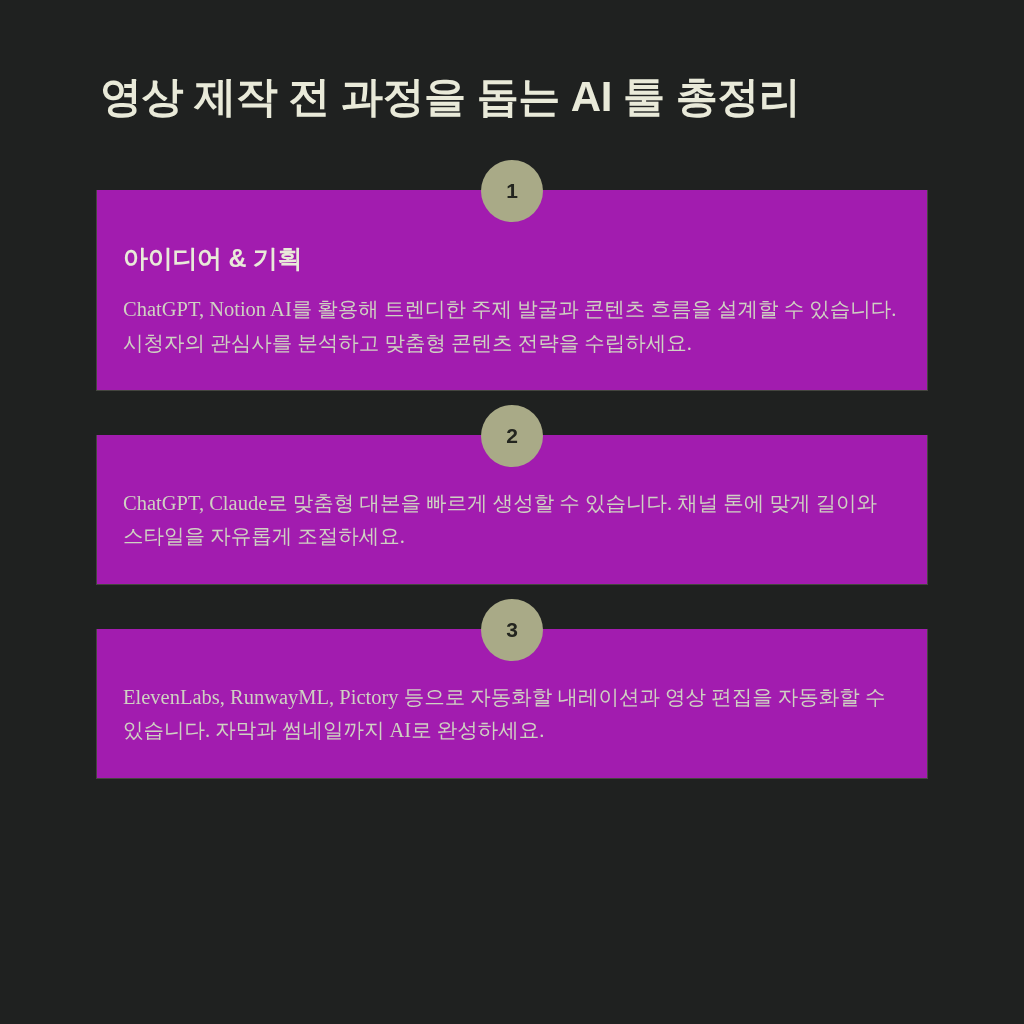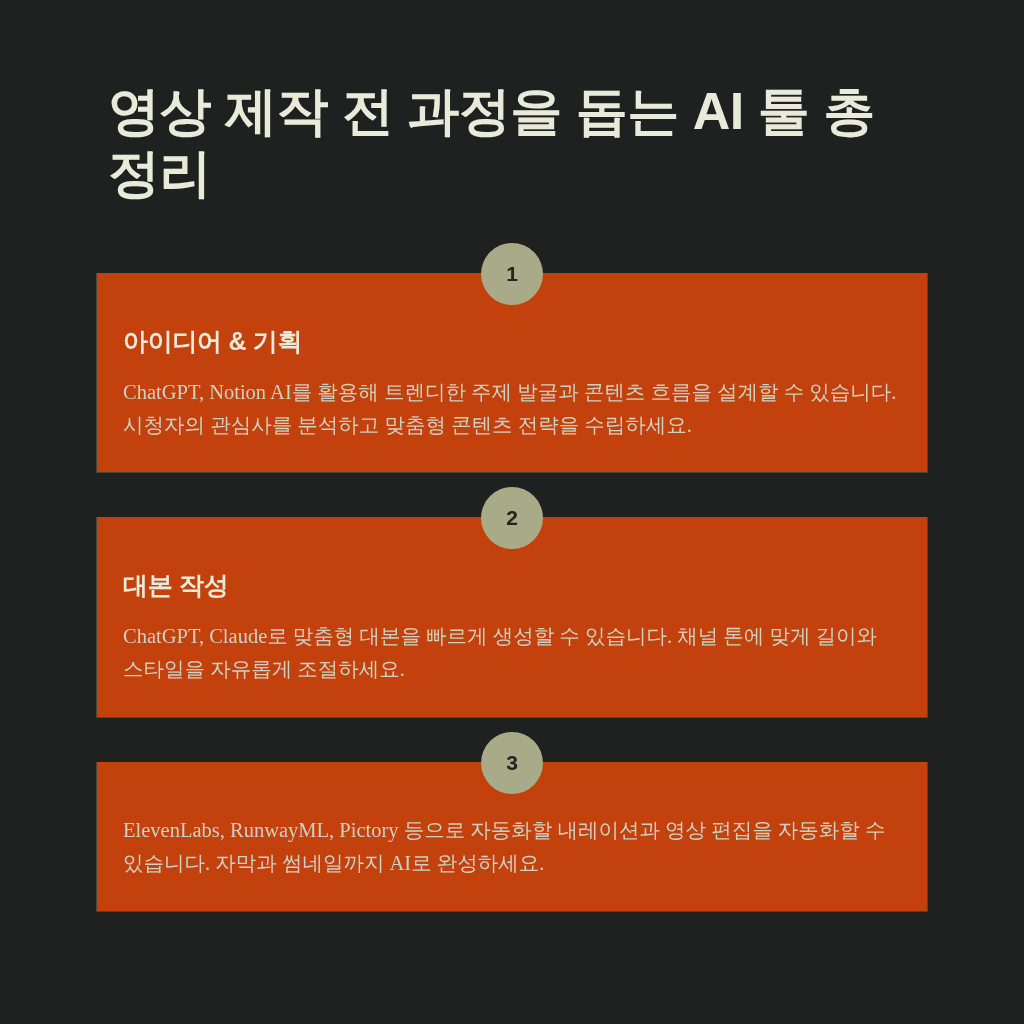--- a/index.html
+++ b/index.html
@@ -16,25 +16,25 @@
   .page {
     position: relative;
     width: 1024px;
     height: 1024px;
     box-sizing: border-box;
     padding: 0 96px;
   }
   .page-title {
     font-family: "Liberation Sans", sans-serif;
     font-weight: bold;
-    font-size: 52px;
+    font-size: 42px;
     line-height: 1.2;
     color: #e9ead9;
     letter-spacing: -0.5px;
-    margin: 12px;
+    margin: 4px;
     padding-top: 68px;
   }
 
   .cards {
     margin-top: 68px;
   }
 
   .card-wrap {
     position: relative;
     margin-bottom: 44px;
@@ -70,21 +70,21 @@
     align-items: center;
     justify-content: center;
     z-index: 3;
     font-family: "Liberation Sans", sans-serif;
   }
 
   .card {
     position: relative;
     border: 1px solid #44463f;
     border-top: none;
-    background: #c2410c;
+    background: #a21caf;
     box-sizing: border-box;
     padding: 52px 26px 30px 26px;
     min-height: 150px;
   }
 
   .card-title {
     font-size: 25px;
     font-weight: bold;
     color: #e9ead9;
     margin: 0 0 18px 0;
@@ -115,21 +115,20 @@
       <div class="card">
         <h2 class="card-title">아이디어 &amp; 기획</h2>
         <p class="card-body">ChatGPT, Notion AI를 활용해 트렌디한 주제 발굴과 콘텐츠 흐름을 설계할 수 있습니다. 시청자의 관심사를 분석하고 맞춤형 콘텐츠 전략을 수립하세요.</p>
       </div>
     </div>
 
     <div class="card-wrap">
       <div class="badge">2</div>
       <div class="card-top-bar"></div>
       <div class="card">
-        <h2 class="card-title">대본 작성</h2>
         <p class="card-body">ChatGPT, Claude로 맞춤형 대본을 빠르게 생성할 수 있습니다. 채널 톤에 맞게 길이와 스타일을 자유롭게 조절하세요.</p>
       </div>
     </div>
 
     <div class="card-wrap">
       <div class="badge">3</div>
       <div class="card-top-bar"></div>
       <div class="card">
         <p class="card-body">ElevenLabs, RunwayML, Pictory 등으로 자동화할 내레이션과 영상 편집을 자동화할 수 있습니다. 자막과 썸네일까지 AI로 완성하세요.</p>
       </div>

